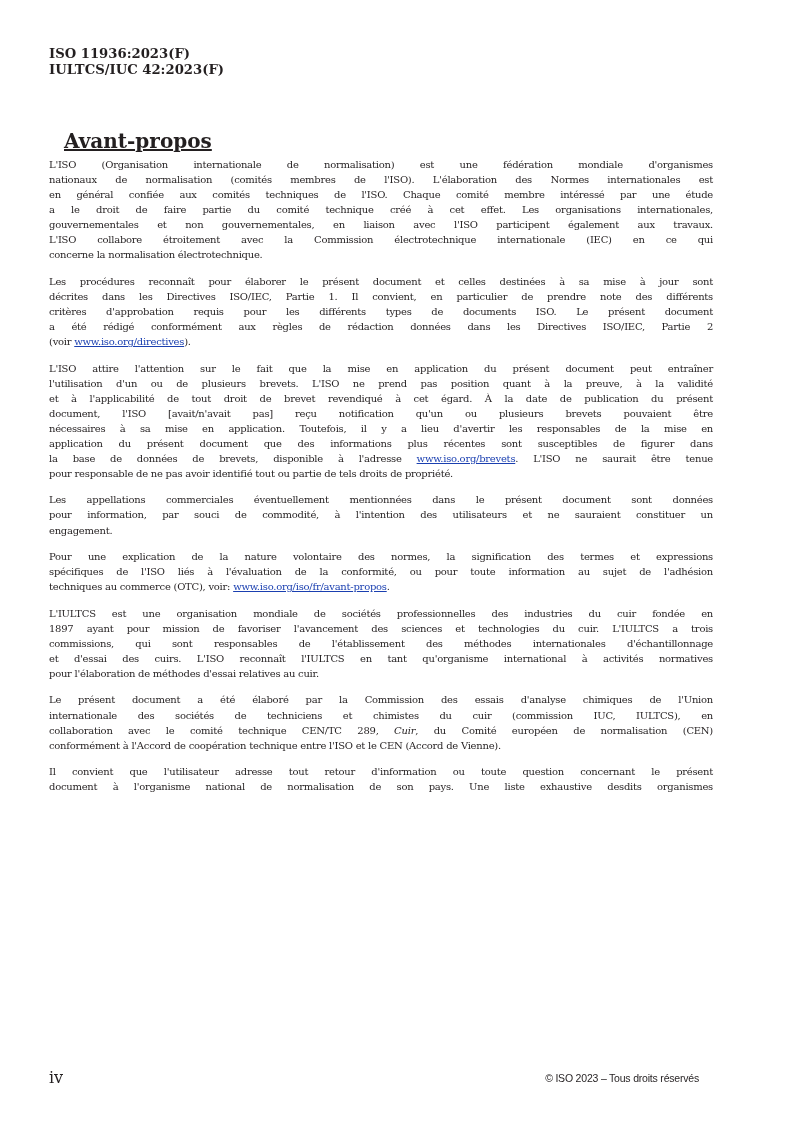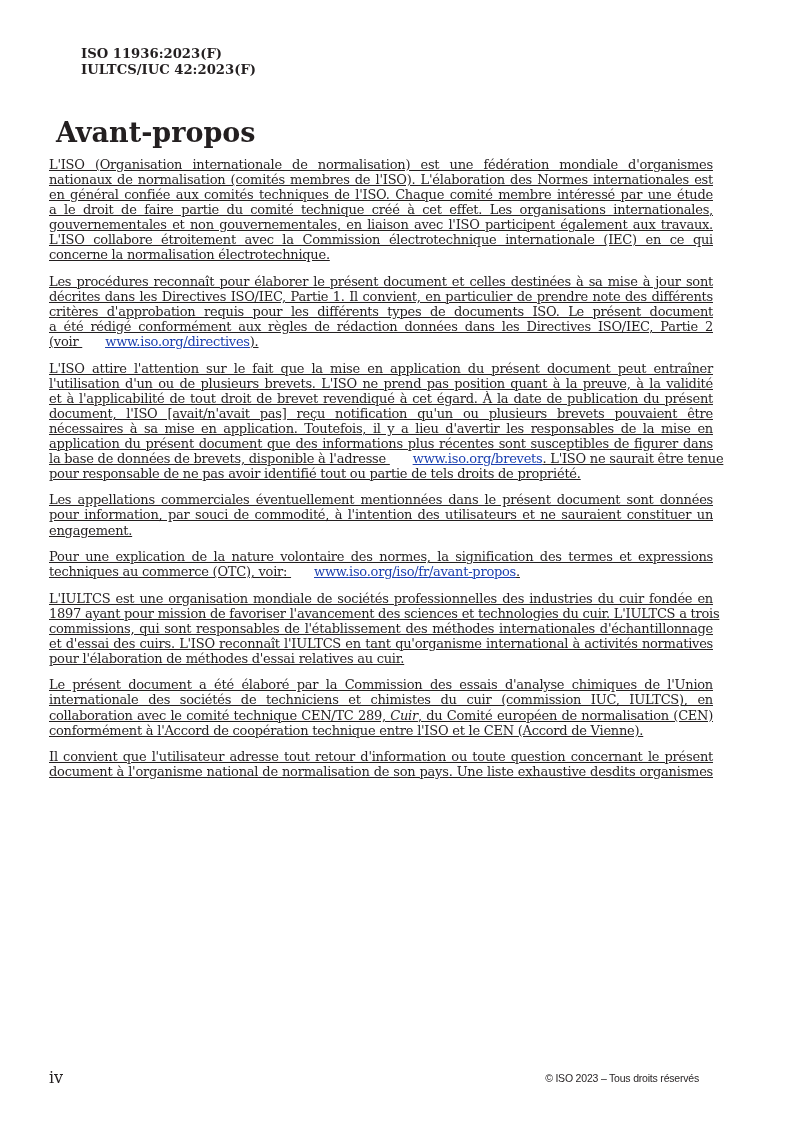--- a/index.html
+++ b/index.html
@@ -1,27 +1,27 @@
 <!DOCTYPE html>
 <html><head>
 <meta charset="utf-8">
 <style>
   html, body { margin: 0; padding: 0; background: #ffffff; }
   body { width: 793px; height: 1122px; position: relative; overflow: hidden;
          font-family: "DejaVu Serif", serif; color: #231f20; }
   .header { position: absolute; left: 49px; top: 46px; font-weight: bold;
-            font-size: 13.2px; line-height: 16px; color: #231f20; margin-left: 32px; }
+            font-size: 13.2px; line-height: 16px; color: #231f20; }
   .title { position: absolute; left: 49px; top: 114px; font-weight: bold;
-           font-size: 27px; line-height: 24px; margin: 7px; }
+           font-size: 20px; line-height: 24px; margin: 15px; text-decoration: underline; }
   .body { position: absolute; left: 49px; top: 157px; width: 664px; }
-  .para { margin: 0 0 11.5px 0; font-size: 13px; line-height: 15.05px;
-          text-align: justify; letter-spacing: -0.25px; text-decoration: underline; }
+  .para { margin: 0 0 11.5px 0; font-size: 10px; line-height: 15.05px;
+          text-align: justify; letter-spacing: -0.25px; }
   .para .ln { display: block; text-align: justify; text-align-last: justify; white-space: nowrap; }
   .para .ln.last { text-align-last: left; }
-  a.link { color: #1a3fb0; text-decoration: underline; margin-left: 23px; }
+  a.link { color: #1a3fb0; text-decoration: underline; }
   em { font-style: italic; }
   .footer { position: absolute; top: 1071px; left: 49px; right: 94px;
             font-size: 10.5px; line-height: 14px; }
   .footer .page { position: absolute; left: 0; top: 0; font-size: 16px; }
   .footer .copy { position: absolute; right: 0; top: 0; font-family: "Liberation Sans", sans-serif;
                   font-size: 10.5px; letter-spacing: -0.2px; }
 </style>
 </head>
 <body>
 
@@ -64,20 +64,21 @@
   </p>
 
   <p class="para">
     <span class="ln">Les appellations commerciales éventuellement mentionnées dans le présent document sont données</span>
     <span class="ln">pour information, par souci de commodité, à l'intention des utilisateurs et ne sauraient constituer un</span>
     <span class="ln last">engagement.</span>
   </p>
 
   <p class="para">
     <span class="ln">Pour une explication de la nature volontaire des normes, la signification des termes et expressions</span>
+    <span class="ln">spécifiques de l'ISO liés à l'évaluation de la conformité, ou pour toute information au sujet de l'adhésion</span>
     <span class="ln last"><span>techniques au commerce (OTC), voir: </span><a class="link" href="#">www.iso.org/iso/fr/avant-propos</a><span>.</span></span>
   </p>
 
   <p class="para">
     <span class="ln">L'IULTCS est une organisation mondiale de sociétés professionnelles des industries du cuir fondée en</span>
     <span class="ln">1897 ayant pour mission de favoriser l'avancement des sciences et technologies du cuir. L'IULTCS a trois</span>
     <span class="ln">commissions, qui sont responsables de l'établissement des méthodes internationales d'échantillonnage</span>
     <span class="ln">et d'essai des cuirs. L'ISO reconnaît l'IULTCS en tant qu'organisme international à activités normatives</span>
     <span class="ln last">pour l'élaboration de méthodes d'essai relatives au cuir.</span>
   </p>

